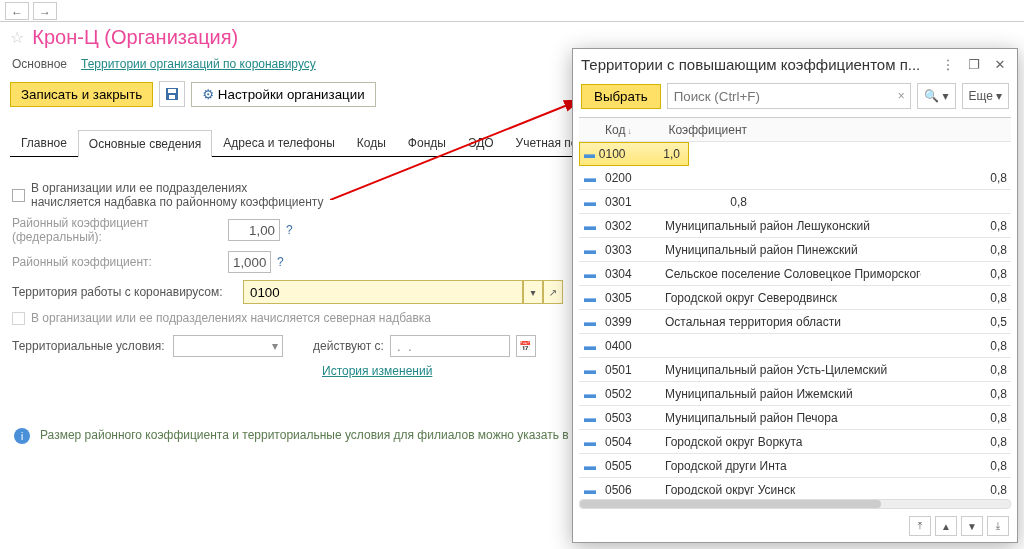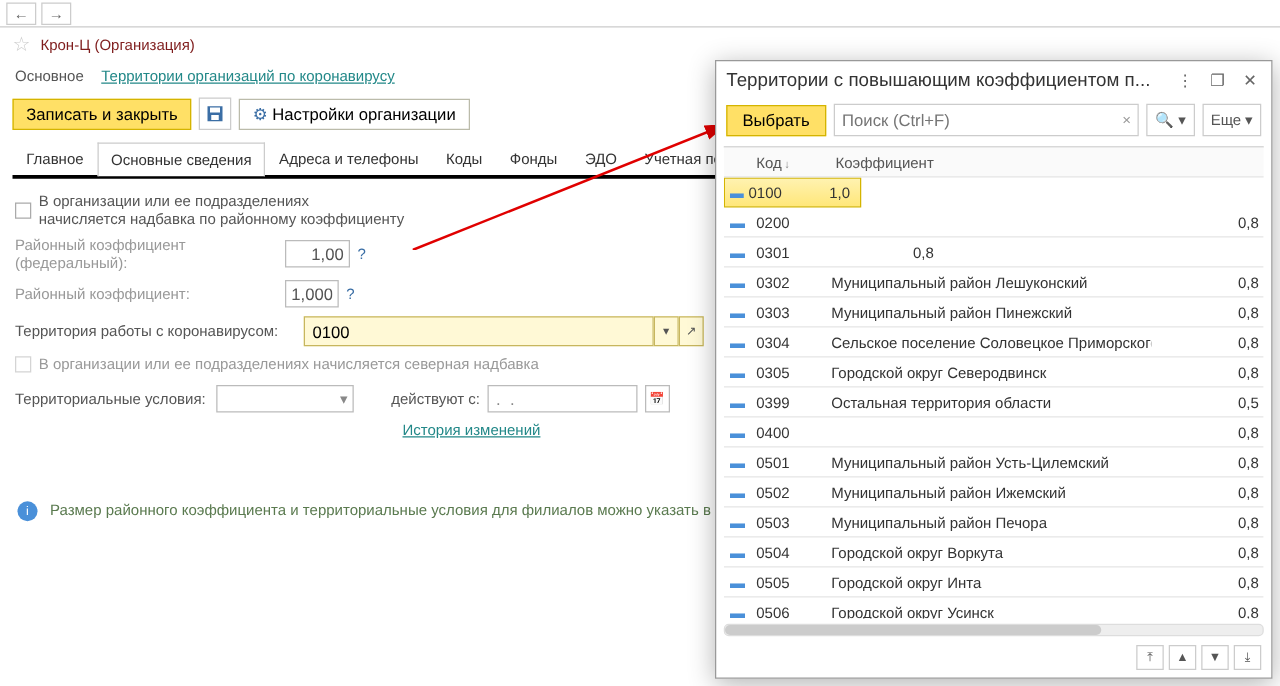--- a/index.html
+++ b/index.html
@@ -1,29 +1,29 @@
 <!DOCTYPE html>
 <html><head>
 <meta charset="utf-8">
 <style>
 html,body{margin:0;padding:0;font-family:Arial,Helvetica,sans-serif;font-size:12px;color:#333;background:#fff;width:1024px;height:549px;overflow:hidden}
 *{box-sizing:border-box}
 .top-nav{height:22px;border-bottom:1px solid #ccc;display:flex;align-items:center;padding:0 5px;gap:4px}
 .nav-btn{width:24px;height:18px;border:1px solid #ccc;display:flex;align-items:center;justify-content:center;background:#fff;color:#666;cursor:pointer}
 .title-bar{display:flex;align-items:center;padding:4px 10px;gap:8px}
 .star{color:#ccc;font-size:16px}
-.page-title{font-size:12px;color:#7f1d1d}
+.page-title{font-size:20px;color:#ec4899}
 .links-bar{display:flex;gap:14px;padding:4px 12px}
 .linkish{color:#288;text-decoration:underline;cursor:pointer}
 .plain{color:#555}
 .toolbar{display:flex;align-items:center;gap:6px;padding:6px 10px}
 .btn{border:1px solid #bba;padding:4px 10px;background:#fff;cursor:pointer}
 .btn.yellow{background:#ffe066;border-color:#d4b400;font-weight:normal}
 .icon-btn{width:26px;height:26px;border:1px solid #ccc;display:flex;align-items:center;justify-content:center;background:#fff;cursor:pointer}
-.tabs{display:flex;border-bottom:3px solid #000000;margin:3px 10px}
+.tabs{display:flex;border-bottom:1px solid #000000;margin:16px 10px}
 .tab{padding:6px 10px;border:1px solid transparent;border-bottom:none;color:#333;cursor:pointer;font-size:12px}
 .tab.active{border-color:#ccc;background:#fff;position:relative;top:1px}
 .form-area{padding:8px 12px 0 12px}
 .row{display:flex;align-items:center;gap:6px;margin-bottom:7px}
 .checkbox{width:13px;height:13px;border:1px solid #aaa}
 .lbl{color:#555}
 .lbl.gray{color:#999}
 .inp{border:1px solid #bbb;padding:2px 4px;background:#fff;height:22px;text-align:right}
 .inp.w60{width:52px}
 .inp.w70{width:43px}
@@ -254,21 +254,21 @@
         </div>
         <div class="grid-row">
           <div class="cell c-expand">▬</div>
           <div class="cell c-code">0504</div>
           <div class="cell c-region">Городской округ Воркута</div>
           <div class="cell c-coef">0,8</div>
         </div>
         <div class="grid-row">
           <div class="cell c-expand">▬</div>
           <div class="cell c-code">0505</div>
-          <div class="cell c-region">Городской округ Инта</div>
+          <div class="cell c-region">Городской други Инта</div>
           <div class="cell c-coef">0,8</div>
         </div>
         <div class="grid-row">
           <div class="cell c-expand">▬</div>
           <div class="cell c-code">0506</div>
           <div class="cell c-region">Городской округ Усинск</div>
           <div class="cell c-coef">0,8</div>
         </div>
       </div>
   </div>

